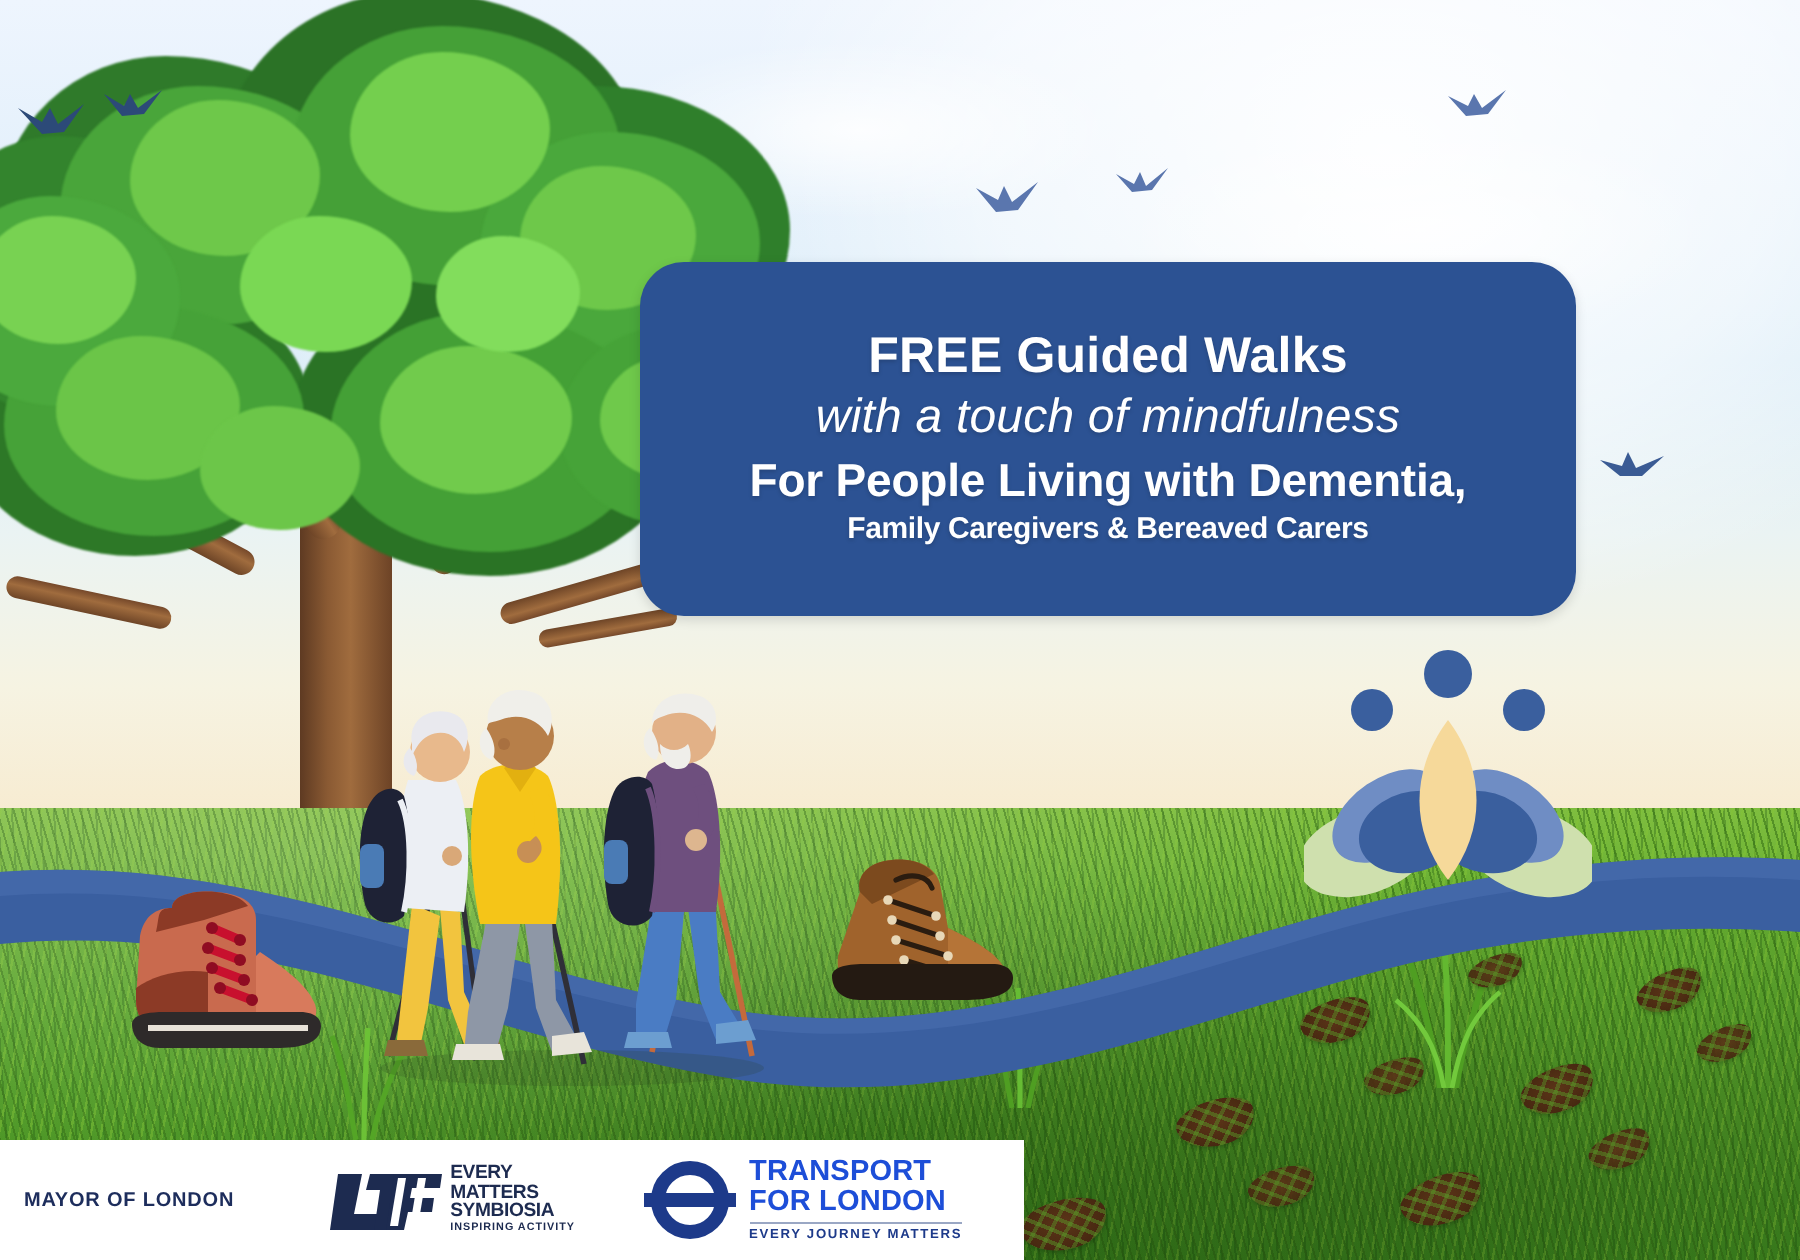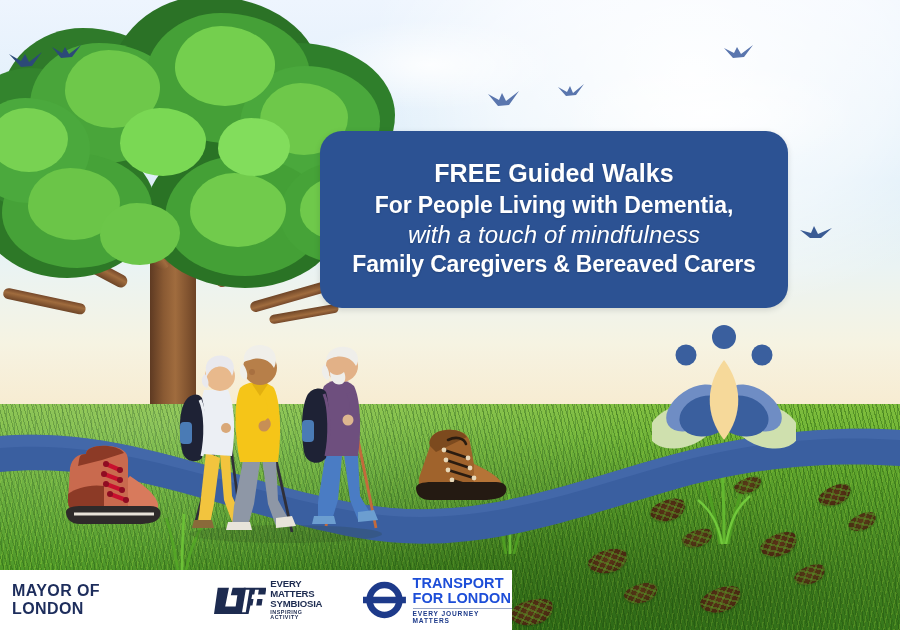--- a/index.html
+++ b/index.html
@@ -60,21 +60,21 @@
     z-index:30;
   }
   .bl {
     color:#ffffff; text-align:center; line-height:1.16;
     text-shadow:0 1px 2px rgba(0,0,0,.18);
     white-space:nowrap;
   }
   .bl1 { font-size:25px; font-weight:bold; letter-spacing:.1px; }
   .bl2 { font-size:24px; font-style:italic; font-weight:400; margin-top:2px; letter-spacing:.1px; }
   .bl3 { font-size:23px; font-weight:bold; margin-top:4px; letter-spacing:-.1px; }
-  .bl4 { font-size:23px; font-weight:bold; margin-top:2px; letter-spacing:-.2px; }
+  .bl4 { font-size:15px; font-weight:bold; margin-top:2px; letter-spacing:-.2px; }
 
   
   .symbiosia { position:absolute; right:10px; top:8px; width:92px; height:72px; z-index:40; }
   .symbiosia .wordmark {
     position:absolute; left:0; bottom:2px; width:92px;
     text-align:center; color:#2f9e3f;
     font-size:12.5px; font-weight:bold; letter-spacing:.6px;
     font-family:"DejaVu Sans", sans-serif;
   }
 
@@ -123,21 +123,21 @@
   
   .walkers { position:absolute; left:176px; top:316px; width:220px; height:228px; z-index:18; }
 
   
   .sponsors {
     position:absolute; left:0; bottom:0; width:512px; height:60px;
     background:#ffffff; z-index:50;
     display:flex; align-items:center;
   }
   .sp-mayor {
-    color:#1d2d5c; font-weight:bold; font-size:16px;
+    color:#1d2d5c; font-weight:bold; font-size:10px;
     letter-spacing:.4px; margin-left:12px;
     font-family:"Liberation Sans", sans-serif;
   }
   .sp-lmf { display:flex; align-items:center; margin-left:48px; }
   .lmf-text { margin-left:4px; }
   .lmf-text div {
     color:#1d2b50; font-weight:bold; font-size:9.6px; line-height:1.0;
     letter-spacing:-.2px;
   }
   .lmf-tag {
@@ -240,22 +240,22 @@
     <ellipse cx="42" cy="86" rx="31" ry="19" fill="#6f8dc4" transform="rotate(-34 42 86)"></ellipse>
     <ellipse cx="102" cy="86" rx="31" ry="19" fill="#6f8dc4" transform="rotate(34 102 86)"></ellipse>
     <ellipse cx="54" cy="94" rx="27" ry="20" fill="#3a5f9e" transform="rotate(-16 54 94)"></ellipse>
     <ellipse cx="90" cy="94" rx="27" ry="20" fill="#3a5f9e" transform="rotate(16 90 94)"></ellipse>
 
     <path d="M72 38 C90 62 92 92 72 118 C52 92 54 62 72 38 Z" fill="#f6d99a"></path>
   </svg>
 
   <div class="banner">
     <div class="bl bl1">FREE Guided Walks</div>
+    <div class="bl bl2">with a touch of mindfulness</div>
     <div class="bl bl3">For People Living with Dementia,</div>
-    <div class="bl bl2">with a touch of mindfulness</div>
     <div class="bl bl4">Family Caregivers &amp; Bereaved Carers</div>
   </div>
 
 
   <div class="ground">
     <div class="grass-photo"></div>
     <div class="grass-shade"></div>
 
     <svg class="tuft" style="left:690px;top:60px;" width="70" height="80" viewBox="0 0 70 80">
       <path d="M30 80 C26 56 22 36 14 14" stroke="#4f9e22" stroke-width="3" fill="none"></path>

